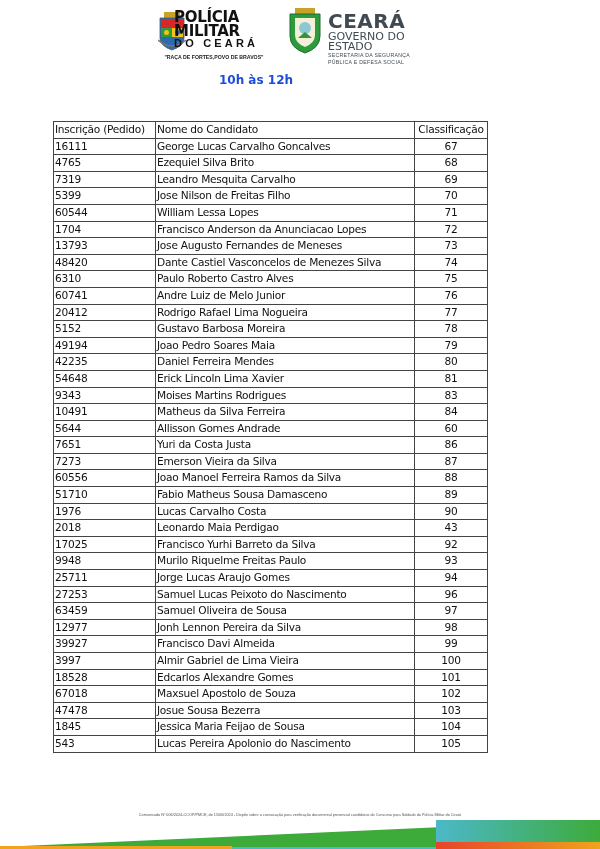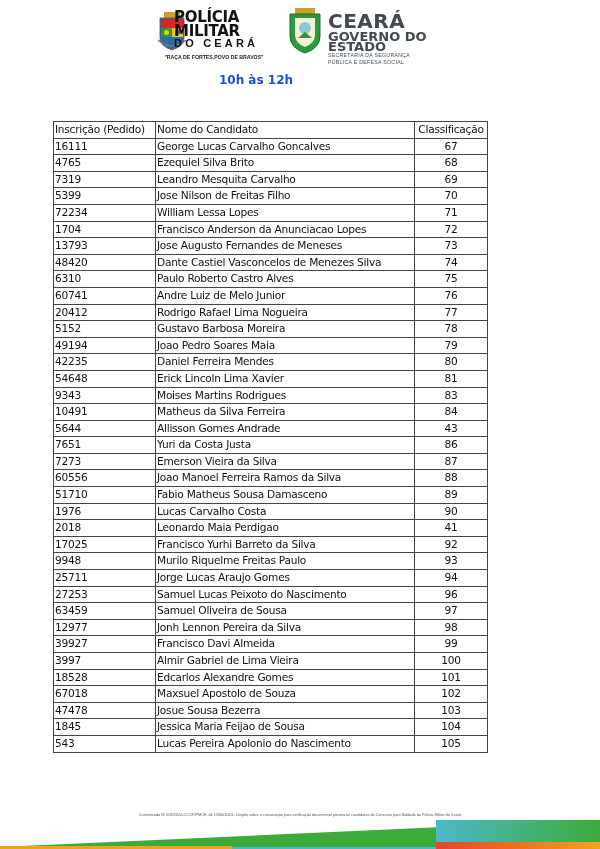--- a/index.html
+++ b/index.html
@@ -24,21 +24,21 @@
     font-weight: bold; color: #222; white-space: nowrap; text-align: center;
   }
   .ce-logo { position: absolute; left: 288px; top: 2px; width: 150px; height: 54px; }
   .ce-crest { position: absolute; left: 0; top: 0; width: 34px; height: 46px; }
   .ce-text { position: absolute; left: 40px; top: 2px; }
   .ce-line1 {
     font-family: "DejaVu Sans", sans-serif; font-weight: bold; font-size: 20px;
     line-height: 22px; color: #3f4a52; letter-spacing: 0.5px;
   }
   .ce-line2 {
-    font-family: "DejaVu Sans", sans-serif; font-weight: bold; font-size: 13px;
+    font-family: "DejaVu Sans", sans-serif; font-weight: normal; font-size: 11px;
     line-height: 10px; color: #3f4a52;
   }
   .ce-line3, .ce-line4 {
     font-size: 5.2px; line-height: 6.5px; color: #3f4a52; letter-spacing: 0.3px;
   }
   .title {
     position: absolute; top: 73px; left: 2px; width: 508px; text-align: center;
     font-family: "DejaVu Sans", sans-serif; font-weight: bold; font-size: 12px; color: #1d4ed8;
   }
   table.list {
@@ -131,21 +131,21 @@
         <td class="c1">7319</td>
         <td class="c2">Leandro Mesquita Carvalho</td>
         <td class="c3">69</td>
       </tr>
       <tr>
         <td class="c1">5399</td>
         <td class="c2">Jose Nilson de Freitas Filho</td>
         <td class="c3">70</td>
       </tr>
       <tr>
-        <td class="c1">72234</td>
+        <td class="c1">60544</td>
         <td class="c2">William Lessa Lopes</td>
         <td class="c3">71</td>
       </tr>
       <tr>
         <td class="c1">1704</td>
         <td class="c2">Francisco Anderson da Anunciacao Lopes</td>
         <td class="c3">72</td>
       </tr>
       <tr>
         <td class="c1">13793</td>
@@ -198,21 +198,21 @@
         <td class="c3">83</td>
       </tr>
       <tr>
         <td class="c1">10491</td>
         <td class="c2">Matheus da Silva Ferreira</td>
         <td class="c3">84</td>
       </tr>
       <tr>
         <td class="c1">5644</td>
         <td class="c2">Allisson Gomes Andrade</td>
-        <td class="c3">43</td>
+        <td class="c3">60</td>
       </tr>
       <tr>
         <td class="c1">7651</td>
         <td class="c2">Yuri da Costa Justa</td>
         <td class="c3">86</td>
       </tr>
       <tr>
         <td class="c1">7273</td>
         <td class="c2">Emerson Vieira da Silva</td>
         <td class="c3">87</td>
@@ -228,21 +228,21 @@
         <td class="c3">89</td>
       </tr>
       <tr>
         <td class="c1">1976</td>
         <td class="c2">Lucas Carvalho Costa</td>
         <td class="c3">90</td>
       </tr>
       <tr>
         <td class="c1">2018</td>
         <td class="c2">Leonardo Maia Perdigao</td>
-        <td class="c3">41</td>
+        <td class="c3">43</td>
       </tr>
       <tr>
         <td class="c1">17025</td>
         <td class="c2">Francisco Yurhi Barreto da Silva</td>
         <td class="c3">92</td>
       </tr>
       <tr>
         <td class="c1">9948</td>
         <td class="c2">Murilo Riquelme Freitas Paulo</td>
         <td class="c3">93</td>

